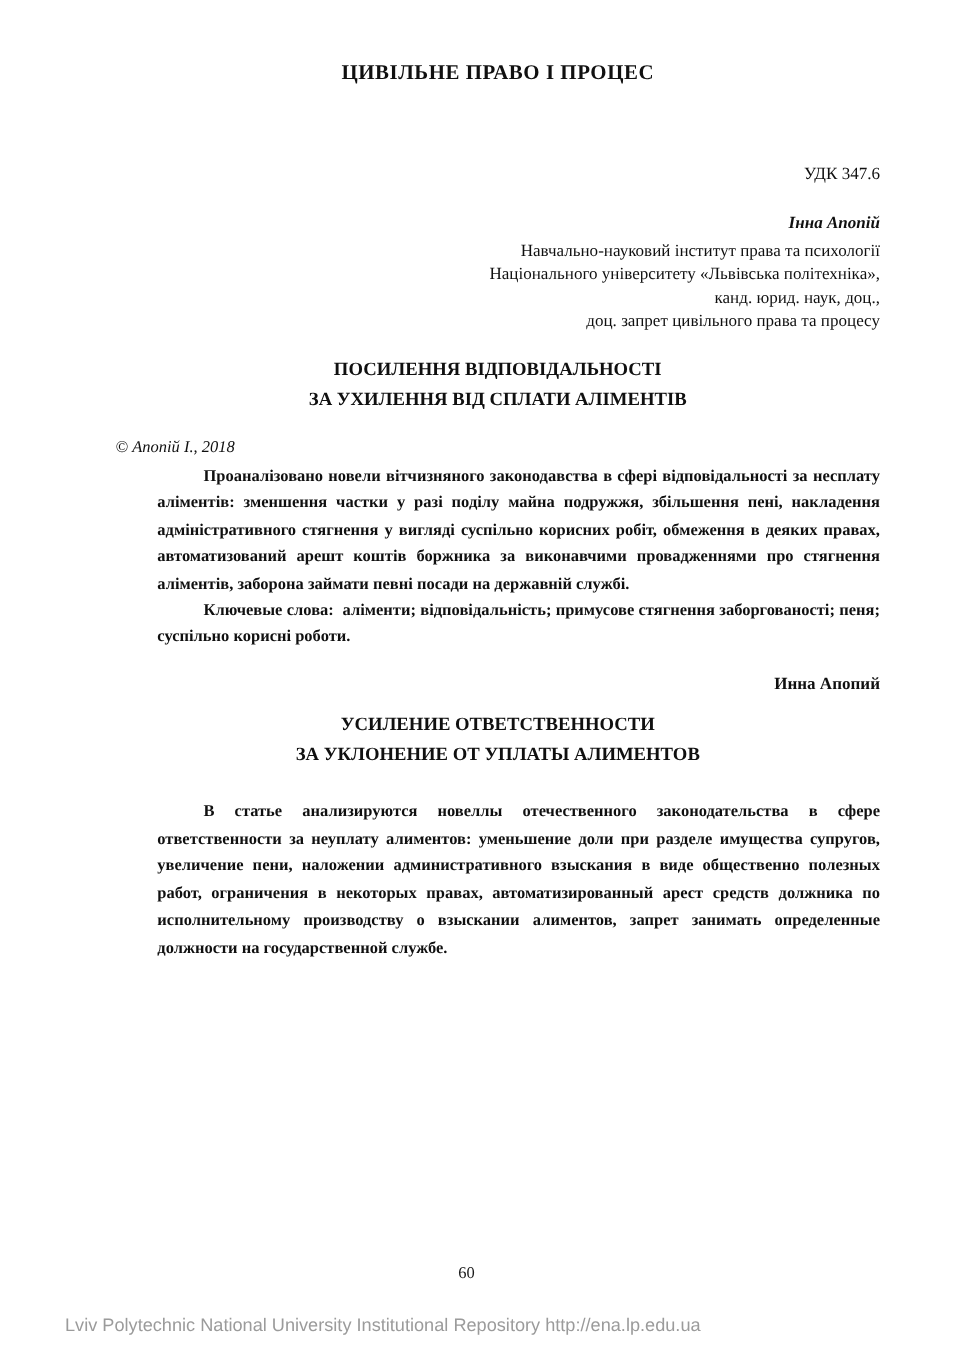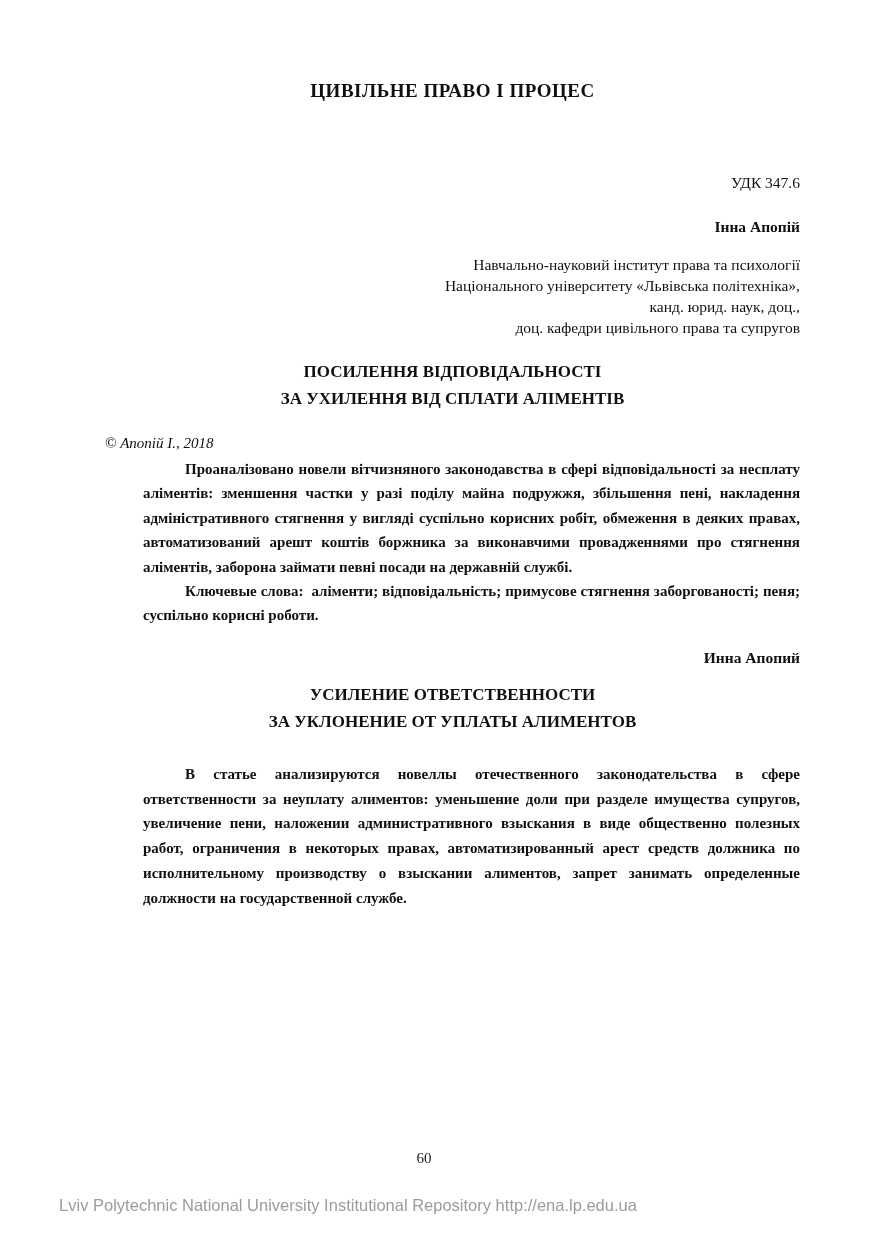--- a/index.html
+++ b/index.html
@@ -12,39 +12,39 @@
     background: #ffffff;
     color: #101010;
     font-family: "Liberation Serif", "DejaVu Serif", serif;
     overflow: hidden;
   }
   .content {
     margin-left: 105px;
     margin-right: 76px; 
   }
   .section-header {
-    padding-top: 80px;
+    padding-top: 56px;
     text-align: center;
     font-size: 19px;
     font-weight: bold;
     letter-spacing: 0.5px;
   }
   .udc {
     margin-top: 72px;
     text-align: right;
     font-size: 15.5px;
     font-weight: normal;
   }
   .author-block {
     margin-top: 24px;
     text-align: right;
     font-size: 15.5px;
     line-height: 21px;
   }
-  .author-name { font-weight: bold; margin-bottom: 17px; }
+  .author-name { font-weight: bold; margin-bottom: 5px; font-style: italic; }
   .article-title {
     text-align: center;
     font-size: 17px;
     font-weight: bold;
     line-height: 27px;
   }
   .article-title.ua { margin-top: 20px; }
   .article-title.ru { margin-top: 14px; }
   .copyright {
     margin-top: 23px;
@@ -96,21 +96,21 @@
 
     <div class="section-header">ЦИВІЛЬНЕ ПРАВО І ПРОЦЕС</div>
 
     <div class="udc">УДК 347.6</div>
 
     <div class="author-block">
       <div class="author-name">Інна Апопій</div>
       <div>Навчально-науковий інститут права та психології</div>
       <div>Національного університету «Львівська політехніка»,</div>
       <div>канд. юрид. наук, доц.,</div>
-      <div>доц. кафедри цивільного права та супругов</div>
+      <div>доц. запрет цивільного права та процесу</div>
     </div>
 
     <div class="article-title ua">
       <div>ПОСИЛЕННЯ ВІДПОВІДАЛЬНОСТІ</div>
       <div>ЗА УХИЛЕННЯ ВІД СПЛАТИ АЛІМЕНТІВ</div>
     </div>
 
     <div class="copyright">© Апопій І., 2018</div>
 
     <div class="abstract ua">

